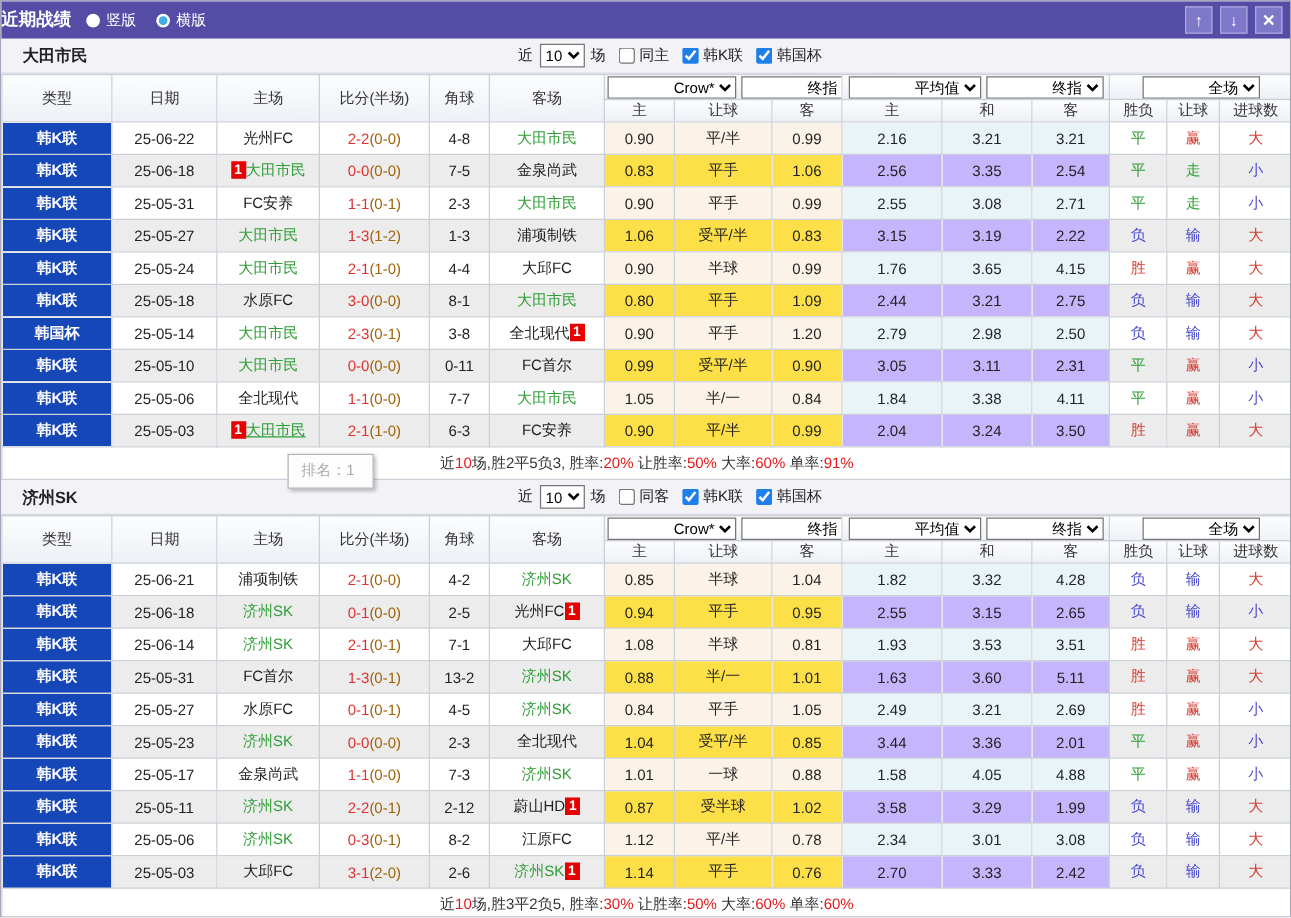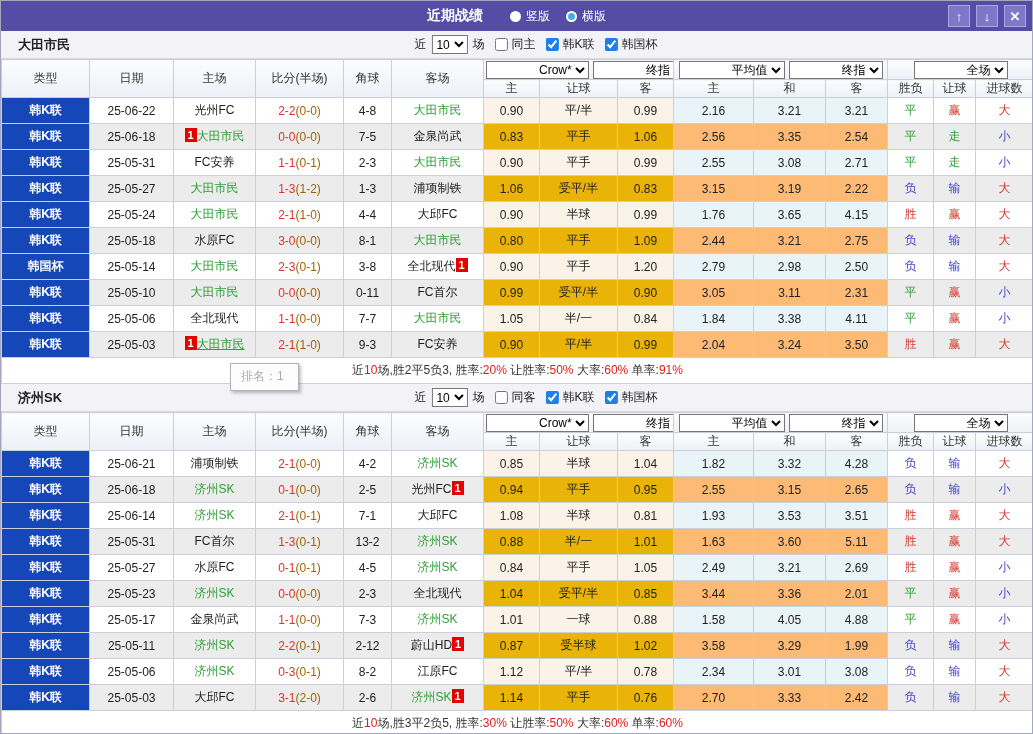--- a/index.html
+++ b/index.html
@@ -1,21 +1,21 @@
 <!DOCTYPE html>
 <html><head>
 <meta charset="utf-8">
 <style>
   * { box-sizing: border-box; }
   body { margin:0; background:#fff; font-family:"Liberation Sans", sans-serif; }
   .window { width:1033px; height:734px; border:1px solid #A5A5BC; background:#fff; position:relative; overflow:hidden; }
 
   
   .titlebar { height:30px; background:#554CA6; position:relative; display:flex; align-items:center; }
-  .tb-center { position:absolute; left:0; right:0; display:flex; justify-content:center; align-items:center; gap:27px; color:#fff; }
+  .tb-center { position:absolute; left:0; right:0; display:flex; justify-content:flex-start; align-items:center; gap:12px; color:#fff; }
   .tb-title { font-weight:bold; font-size:14px; }
   .radio-group { display:flex; gap:16px; font-size:12px; }
   .radio { display:flex; align-items:center; gap:5px; cursor:pointer; }
   .dot { width:11px; height:11px; border-radius:50%; }
   .dot.filled { background:#fff; }
   .dot.hollow { width:11px; height:11px; border:2px solid #fff; background:#41AEE8; }
   .tb-buttons { position:absolute; right:6px; top:4px; display:flex; gap:6px; }
   .tb-btn { width:22px; height:22px; background:#7F78C9; border:1px solid #ACA6E0; color:#fff;
             font-size:13px; font-weight:bold; display:flex; align-items:center; justify-content:center;
             cursor:pointer; padding:0; line-height:1; }
@@ -32,23 +32,23 @@
   th, td { border:1px solid #CBCFD8; text-align:center; padding:0; overflow:hidden; white-space:nowrap; }
   thead th { background:linear-gradient(#FCFDFE,#EDF0F6); font-weight:normal; color:#333; }
   tr.hgroup th { height:20px; }
   tr.hsub th { height:18px; }
   thead select { font-size:12px; height:18px; border:1px solid #767676; background:#fff; margin:0 2px;padding-left:48px; }
   tbody td { height:26px; background:#fff; }
   tr.even td { background:#ECECEC; }
   td.cell-type { background:#1547B8; color:#fff; font-weight:bold; }
   tr.even td.cell-type { background:#1547B8; }
   td.cell-odds { background:#FBF3E8; }
-  tr.even td.cell-odds { background:#eab308; }
+  tr.even td.cell-odds { background:#fde047; }
   td.cell-avg { background:#E9F4F9; }
-  tr.even td.cell-avg { background:#fdba74; }
+  tr.even td.cell-avg { background:#c4b5fd; }
   .team-focus { color:#2E9E36; }
   .name-hover { text-decoration:underline; }
   .badge { display:inline-block; background:#E60000; color:#fff; font-size:11px; font-weight:bold;
            width:12px; height:14px; line-height:14px; text-align:center; vertical-align:1px; }
   .sc-full { color:#E03131; }
   .sc-half { color:#a16207; }
   .r-r { color:#D63B32; } .r-g { color:#2E9E36; } .r-b { color:#4545CF; }
   tr.summary td { height:26px; background:#fff; color:#333; font-size:12px; }
   tr.summary .red { color:#E01B1B; }
 
@@ -295,21 +295,21 @@
             <td class="cell-avg">4.11</td>
             <td class="cell-res r-g">平</td>
             <td class="cell-res r-r">赢</td>
             <td class="cell-res r-b">小</td>
           </tr>
           <tr class="even">
             <td class="cell-type">韩K联</td>
             <td class="cell-date">25-05-03</td>
             <td class="cell-team"><span class="badge">1</span><span class="team-focus name-hover">大田市民</span></td>
             <td class="cell-score"><span class="sc-full">2-1</span><span class="sc-half">(1-0)</span></td>
-            <td class="cell-corner">9-3</td>
+            <td class="cell-corner">6-3</td>
             <td class="cell-team"><span>FC安养</span></td>
             <td class="cell-odds">0.90</td>
             <td class="cell-odds">平/半</td>
             <td class="cell-odds">0.99</td>
             <td class="cell-avg">2.04</td>
             <td class="cell-avg">3.24</td>
             <td class="cell-avg">3.50</td>
             <td class="cell-res r-r">胜</td>
             <td class="cell-res r-r">赢</td>
             <td class="cell-res r-r">大</td>

